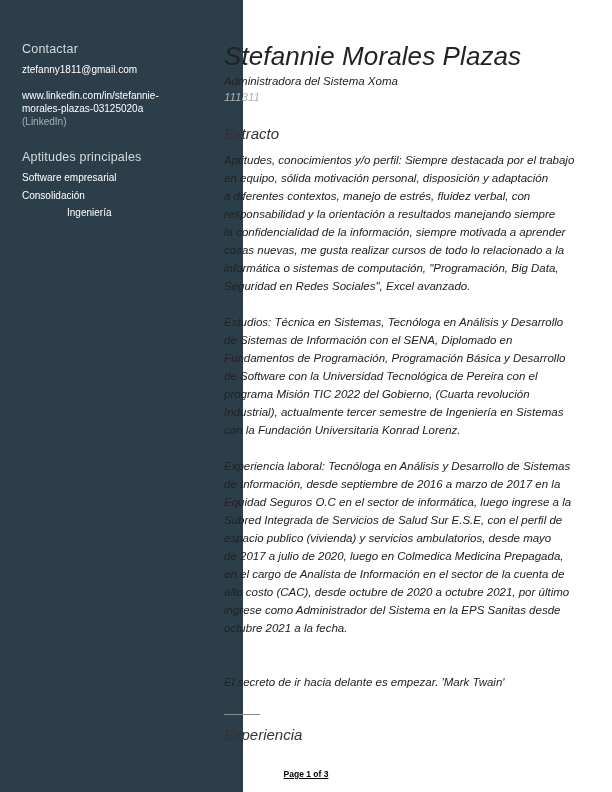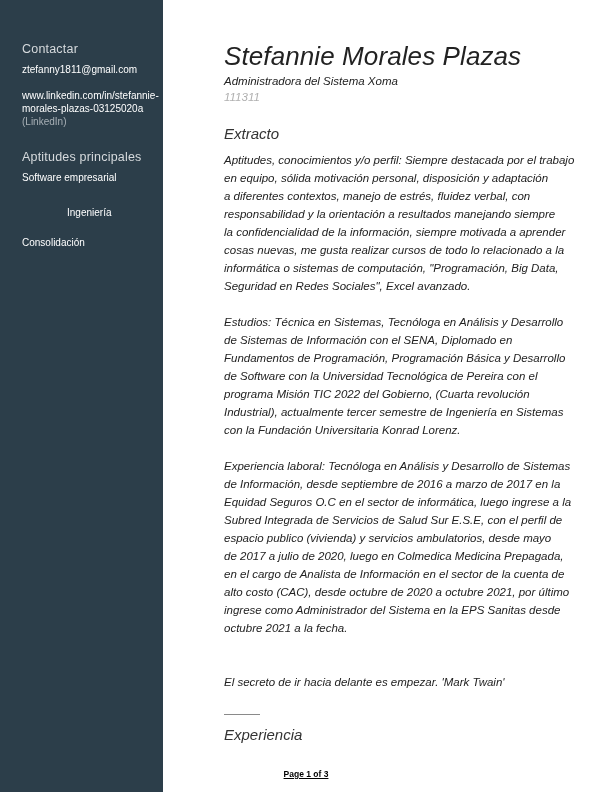--- a/index.html
+++ b/index.html
@@ -1,20 +1,20 @@
 <!DOCTYPE html>
 <html><head>
   <meta charset="utf-8">
   <style>
     * { margin: 0; padding: 0; box-sizing: border-box; }
     html, body { width: 612px; height: 792px; overflow: hidden; background: #ffffff; }
     body { position: relative; font-family: "Liberation Sans", "DejaVu Sans", sans-serif; }
 
     .sidebar {
-      position: absolute; left: 0; top: 0; width: 163px; height: 792px;
+      position: absolute; left: 0; top: 0; width: 243px; height: 792px;
       background: #2c3e4a;
     }
     .side-heading {
       position: absolute; left: 22px;
       font-size: 12.5px; color: #d6dadd; letter-spacing: 0.2px;
     }
     .side-text {
       position: absolute; left: 22px;
       font-size: 10px; color: #ffffff; line-height: 13px;
     }
@@ -57,21 +57,21 @@
   <div class="side-heading" style="top:42px;">Contactar</div>
   <div class="side-text" style="top:63px;">ztefanny1811@gmail.com</div>
   <div class="side-text" style="top:89px;">
     <div>www.linkedin.com/in/stefannie-</div>
     <div>morales-plazas-03125020a</div>
     <div class="side-muted">(LinkedIn)</div>
   </div>
 
   <div class="side-heading" style="top:150px;">Aptitudes principales</div>
   <div class="side-text" style="top:171px;">Software empresarial</div>
-  <div class="side-text" style="top:189px;margin-top:47px;">Consolidación</div>
+  <div class="side-text" style="top:189px;">Consolidación</div>
   <div class="side-text" style="top:206px;padding-left:45px;">Ingeniería</div>
 </div>
 
 <div class="main">
   <div class="name">Stefannie Morales Plazas</div>
   <div class="headline">Administradora del Sistema Xoma</div>
   <div class="location">111311</div>
 
   <div class="section-title" style="top:125px;">Extracto</div>
 

